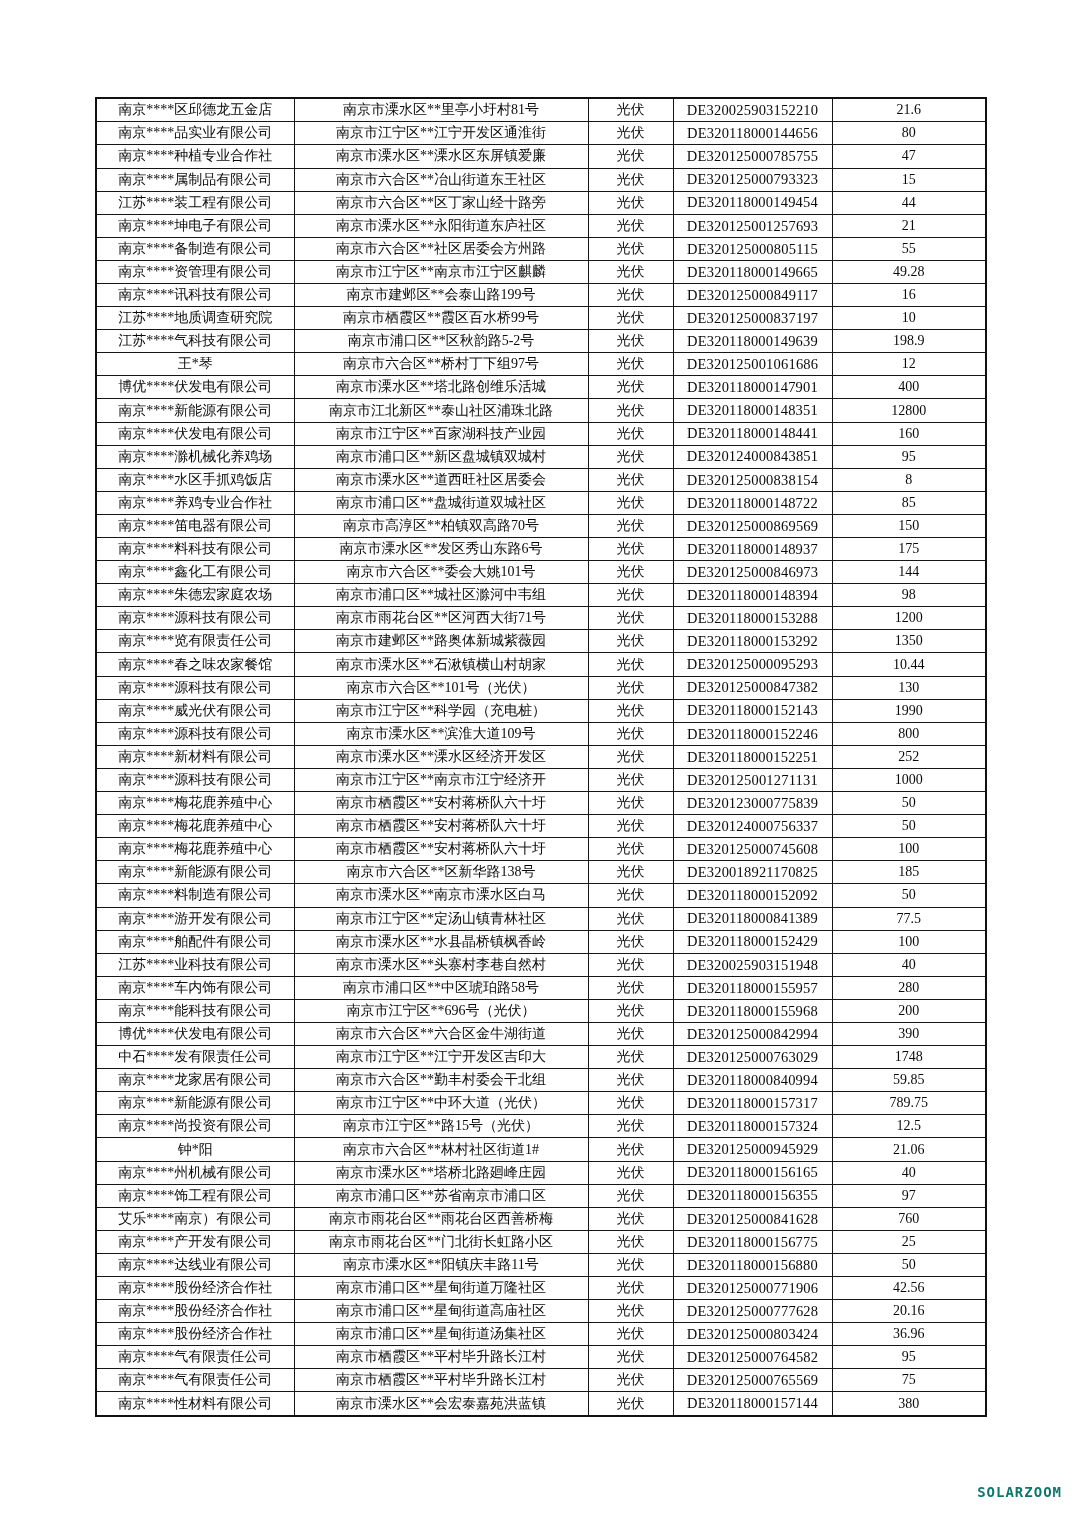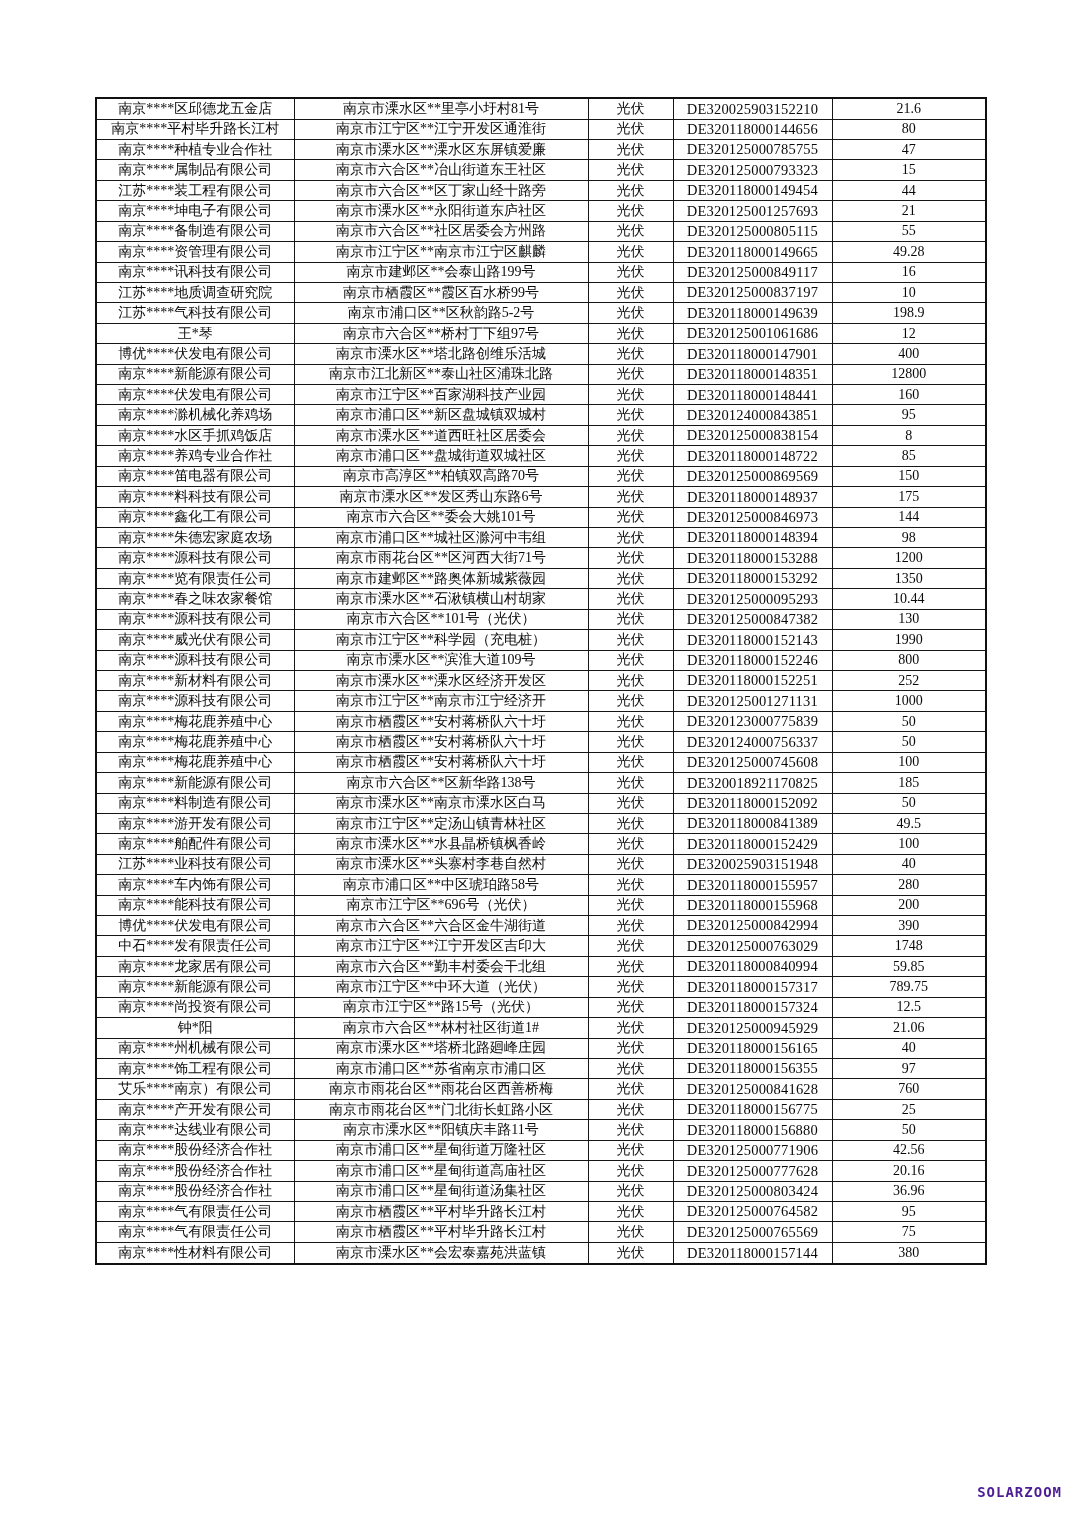--- a/index.html
+++ b/index.html
@@ -12,21 +12,21 @@
     background: #ffffff;
     font-family: "Liberation Serif", "DejaVu Serif", serif;
     color: #000000;
     overflow: hidden;
   }
   table.records {
     position: absolute;
     left: 95px;
     top: 97px;
     width: 890px;
-    height: 1168px;
+    height: 1320px;
     border-collapse: collapse;
     table-layout: fixed;
     border: 2px solid #111111;
   }
   table.records td {
     border: 1px solid #161616;
     font-size: 14px;
     line-height: 1;
     text-align: center;
     vertical-align: middle;
@@ -64,21 +64,21 @@
     </colgroup>
     <tbody>
         <tr>
           <td class="company-name-cell">南京****区邱德龙五金店</td>
           <td class="address-cell">南京市溧水区**里亭小圩村81号</td>
           <td class="type-cell">光伏</td>
           <td class="code-cell">DE320025903152210</td>
           <td class="capacity-cell">21.6</td>
         </tr>
         <tr>
-          <td class="company-name-cell">南京****平村毕升路长江村</td>
+          <td class="company-name-cell">南京****品实业有限公司</td>
           <td class="address-cell">南京市江宁区**江宁开发区通淮街</td>
           <td class="type-cell">光伏</td>
           <td class="code-cell">DE320118000144656</td>
           <td class="capacity-cell">80</td>
         </tr>
         <tr>
           <td class="company-name-cell">南京****种植专业合作社</td>
           <td class="address-cell">南京市溧水区**溧水区东屏镇爱廉</td>
           <td class="type-cell">光伏</td>
           <td class="code-cell">DE320125000785755</td>
@@ -306,21 +306,21 @@
           <td class="address-cell">南京市溧水区**南京市溧水区白马</td>
           <td class="type-cell">光伏</td>
           <td class="code-cell">DE320118000152092</td>
           <td class="capacity-cell">50</td>
         </tr>
         <tr>
           <td class="company-name-cell">南京****游开发有限公司</td>
           <td class="address-cell">南京市江宁区**定汤山镇青林社区</td>
           <td class="type-cell">光伏</td>
           <td class="code-cell">DE320118000841389</td>
-          <td class="capacity-cell">49.5</td>
+          <td class="capacity-cell">77.5</td>
         </tr>
         <tr>
           <td class="company-name-cell">南京****舶配件有限公司</td>
           <td class="address-cell">南京市溧水区**水县晶桥镇枫香岭</td>
           <td class="type-cell">光伏</td>
           <td class="code-cell">DE320118000152429</td>
           <td class="capacity-cell">100</td>
         </tr>
         <tr>
           <td class="company-name-cell">江苏****业科技有限公司</td>
@@ -458,15 +458,15 @@
         <tr>
           <td class="company-name-cell">南京****性材料有限公司</td>
           <td class="address-cell">南京市溧水区**会宏泰嘉苑洪蓝镇</td>
           <td class="type-cell">光伏</td>
           <td class="code-cell">DE320118000157144</td>
           <td class="capacity-cell">380</td>
         </tr>
       </tbody>
   </table>
 
-  <div class="watermark" style="color: #4c1d95;">SOLARZOOM</div>
+  <div class="watermark" style="color: #0f766e;">SOLARZOOM</div>
 
 </div>
 
 </body></html>

